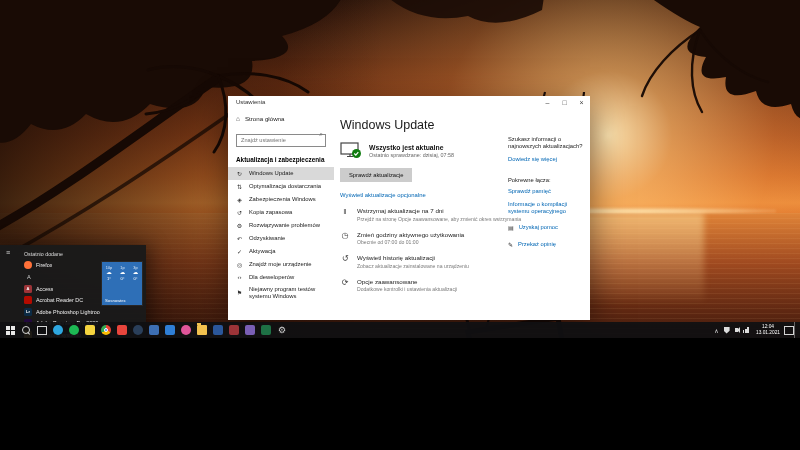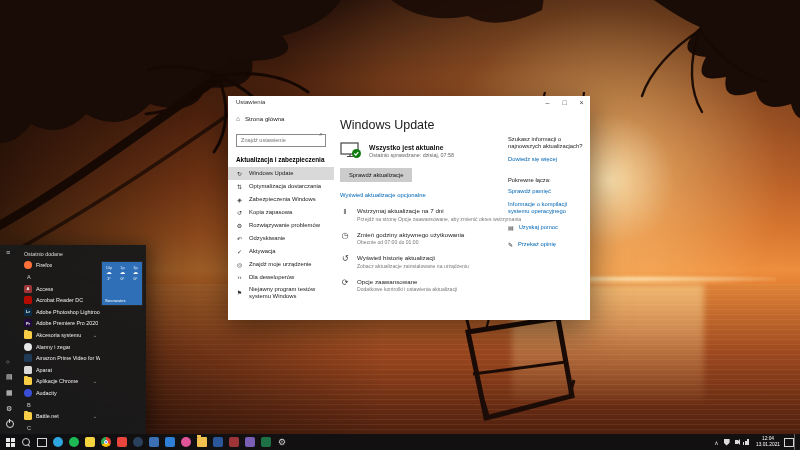--- a/index.html
+++ b/index.html
@@ -1,16 +1,16 @@
 <!DOCTYPE html>
 <html><head>
 <meta charset="utf-8">
 <style>
   html,body{margin:0;padding:0;background:#000;}
-  #screen{position:relative;width:800px;height:450px;overflow:hidden;
+  #screen{position:relative;width:800px;height:338px;overflow:hidden;
     font-family:"Liberation Sans","DejaVu Sans",sans-serif;-webkit-font-smoothing:antialiased;}
 
   
   .sky{position:absolute;inset:0;
     background:
       radial-gradient(circle at 76% 40%, rgba(255,232,180,.95) 0%, rgba(255,195,115,.6) 10%, rgba(245,150,70,.3) 26%, rgba(220,110,45,0) 52%),
       linear-gradient(180deg,#200d07 0%,#45200f 12%,#6e3013 26%,#a04a1c 40%,#cf6c28 52%,#ea8c3a 60%,#e07a2e 63%,#b35622 72%,#7c3718 86%,#4a2010 100%);}
   .water{position:absolute;left:0;right:0;top:63%;bottom:0;
     background:linear-gradient(180deg,#e08438 0%,#a04a20 40%,#602812 78%,#401a0c 100%);}
   .streaks{position:absolute;left:0;right:0;top:63%;bottom:0;opacity:.5;

